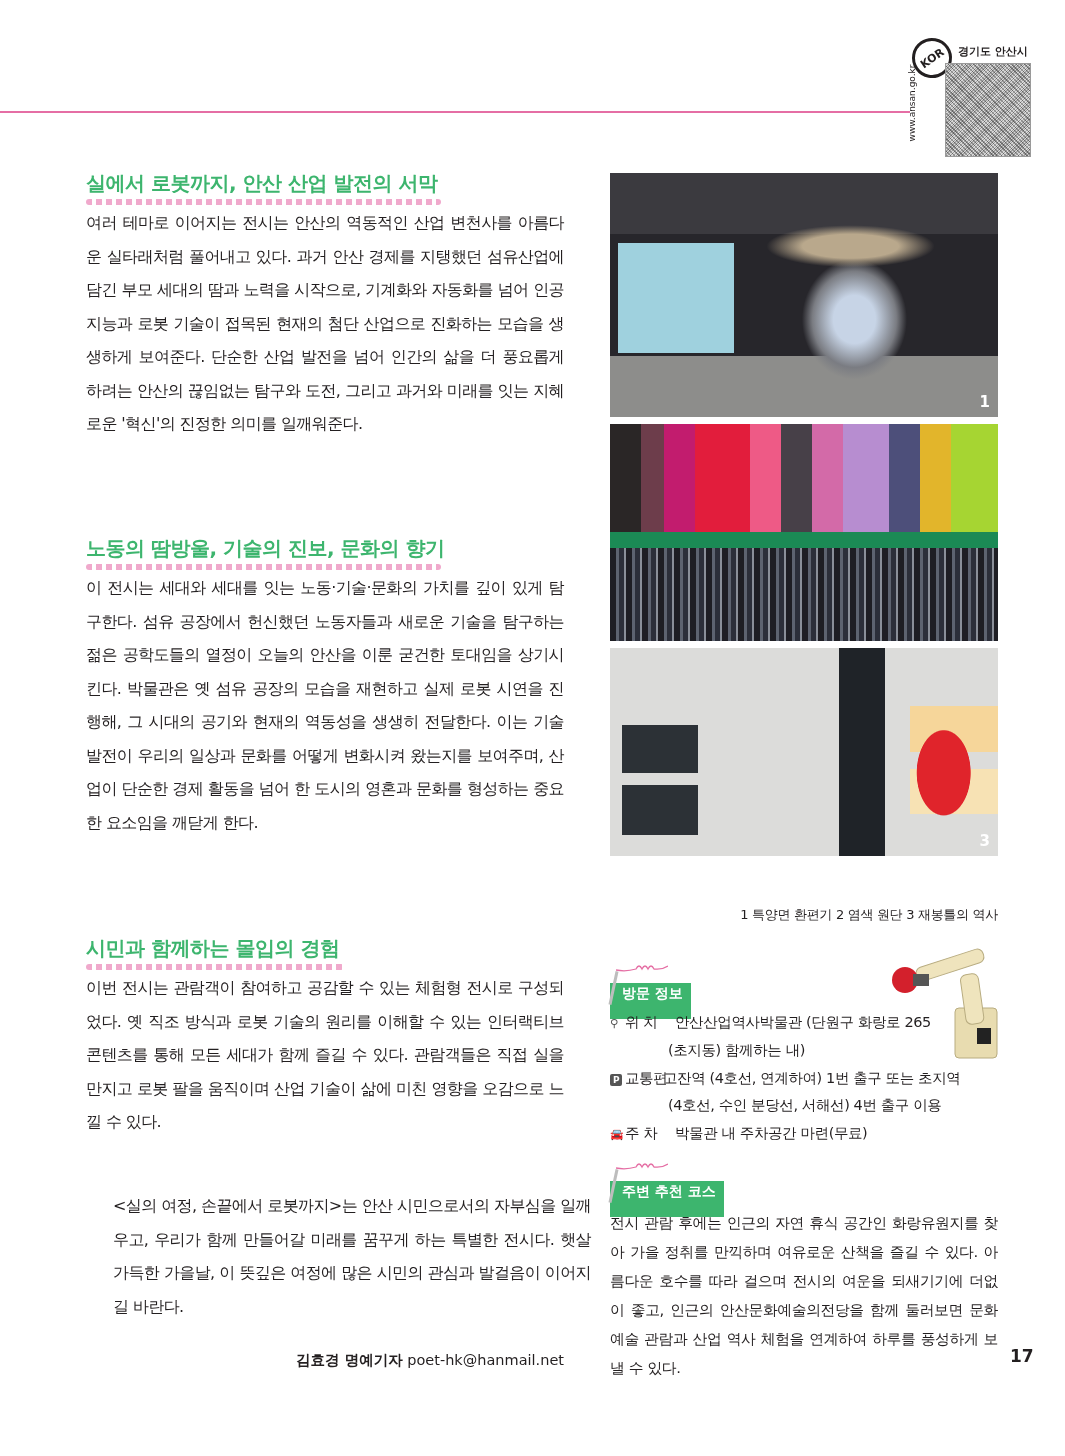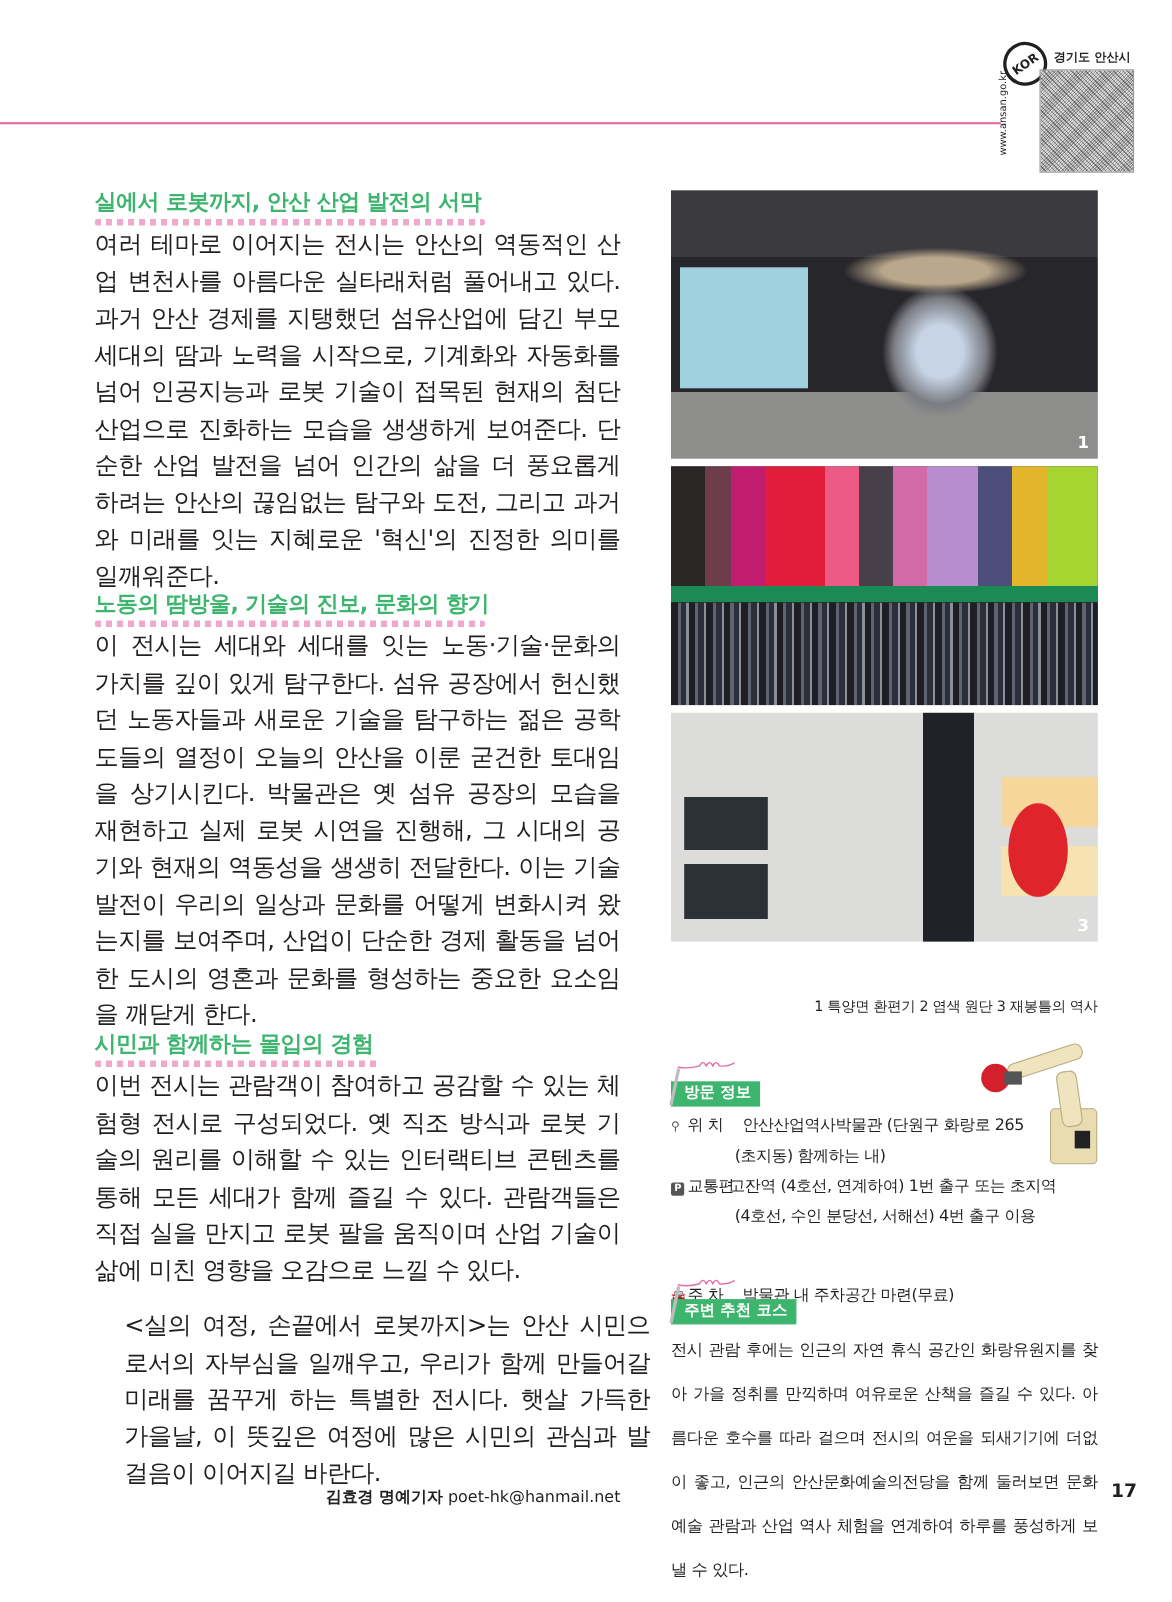--- a/index.html
+++ b/index.html
@@ -17,21 +17,21 @@
                repeating-linear-gradient(45deg, #8a8a8a 0 1px, #d8d8d8 1px 3px),
                repeating-linear-gradient(-45deg, #bdbdbd 0 1px, transparent 1px 2px);
              background-blend-mode:multiply; border:1px solid #9a9a9a; }
 
   .left-col { position:absolute; left:86px; top:0; width:478px; }
   .section-title { position:absolute; left:0; font-size:20px; font-weight:bold; color:#3db56e; white-space:nowrap; letter-spacing:-0.5px; }
   .wavy { position:absolute; left:0; height:6px;
           background:
             repeating-linear-gradient(90deg, #f0a9cc 0 6px, transparent 6px 10px);
           border-radius:3px; }
-  .para { position:absolute; left:0; width:478px; font-size:22px; line-height:33.5px; text-align:justify;
+  .para { position:absolute; left:0; width:478px; font-size:16px; line-height:33.5px; text-align:justify;
           letter-spacing:-0.6px; color:#231f20; }
   .byline { position:absolute; left:0; width:478px; top:1351px; text-align:right; font-size:14.5px; color:#231f20; }
   .byline b { font-weight:bold; }
 
   .photo { position:absolute; left:610px; width:388px; overflow:hidden; }
   .photo .num { position:absolute; right:8px; bottom:6px; color:#fff; font-size:15px; font-weight:bold; }
   .p1 { top:173px; height:244px;
         background:
           radial-gradient(ellipse 120px 30px at 62% 30%, #b9a88c 0 40%, transparent 70%),
           radial-gradient(ellipse 70px 80px at 63% 60%, #c7d4e6 0 30%, #7a7c82 60%, transparent 75%),
@@ -46,30 +46,30 @@
                background:repeating-linear-gradient(90deg, #1e1e24 0 6px, #5d6370 6px 9px, #2c2f3a 9px 14px, #8a8f99 14px 16px); }
   .p3 { top:648px; height:208px;
         background:
           radial-gradient(ellipse 38px 60px at 86% 60%, #e0242b 0 70%, transparent 72%),
           linear-gradient(90deg, transparent 0 59%, #1f2328 59% 71%, transparent 71%),
           linear-gradient(180deg, transparent 0 28%, #f6d69a 28% 50%, transparent 50% 58%, #f7e2b4 58% 80%, transparent 80%) 300px 0/100px 100% no-repeat,
           linear-gradient(180deg, transparent 0 37%, #2c3136 37% 60%, transparent 60% 66%, #2c3136 66% 90%, transparent 90%) 12px 0/76px 100% no-repeat,
           #dcdcda; }
   .caption { position:absolute; left:610px; top:906px; width:388px; text-align:right; font-size:13px; color:#231f20; letter-spacing:-0.3px; }
 
-  .info-tag { position:absolute; left:610px; height:23px; padding:0 8px 0 12px; background:#3db56e; color:#fff;
+  .info-tag { position:absolute; left:610px; height:36px; padding:0 8px 0 12px; background:#3db56e; color:#fff;
               font-size:14px; font-weight:bold; line-height:20px; }
   .info-tag::before { content:""; position:absolute; left:2px; top:-12px; width:3px; height:34px; background:#bdbdbd; transform:rotate(12deg); }
   .squiggle { position:absolute; left:616px; width:52px; height:14px; }
   .info-row { position:absolute; left:610px; font-size:14.5px; color:#231f20; white-space:nowrap; letter-spacing:-0.4px; }
   .info-row .ico { display:inline-block; width:12px; font-size:11px; color:#555; margin-right:3px; }
   .info-row .lbl { display:inline-block; width:50px; }
   .info-cont { position:absolute; left:668px; font-size:14.5px; color:#231f20; white-space:nowrap; letter-spacing:-0.4px; }
   .robot { position:absolute; left:885px; top:938px; width:128px; height:122px; }
-  .course-para { position:absolute; left:610px; top:1208px; width:388px; font-size:14.8px; line-height:40px; text-align:justify; letter-spacing:-0.4px; }
+  .course-para { position:absolute; left:610px; top:1208px; width:388px; font-size:14.8px; line-height:29px; text-align:justify; letter-spacing:-0.4px; }
   .page-num { position:absolute; left:1010px; top:1346px; font-size:17px; font-weight:bold; color:#231f20; }
 </style>
 </head>
 <body>
 
 <div class="top-rule"></div>
 
 <div class="qr-block">
   <div class="kor-badge">KOR</div>
   <div class="qr-city">경기도 안산시</div>
@@ -126,21 +126,21 @@
 <div class="info-row" style="top:1013px;">
   <span class="ico">⚲</span><span class="lbl">위   치</span><span>안산산업역사박물관 (단원구 화랑로 265</span>
 </div>
 <div class="info-cont" style="top:1041px;">(초지동) 함께하는 내)</div>
 
 <div class="info-row" style="top:1069px;">
   <span class="ico" style="background:#555;color:#fff;border-radius:2px;text-align:center;font-weight:bold;font-size:9px;line-height:12px;height:12px;">P</span><span class="lbl" style="width:38px;">교통편</span><span>고잔역 (4호선, 연계하여) 1번 출구 또는 초지역</span>
 </div>
 <div class="info-cont" style="top:1096px;">(4호선, 수인 분당선, 서해선) 4번 출구 이용</div>
 
-<div class="info-row" style="top:1168px;">
+<div class="info-row" style="top:1124px;">
   <span class="ico">🚘</span><span class="lbl">주   차</span><span>박물관 내 주차공간 마련(무료)</span>
 </div>
 
 <svg class="squiggle" style="top:1158px;" viewBox="0 0 52 14">
   <path d="M0 10 Q10 12 20 9 q3 -6 6 0 q3 -6 6 0 q3 -6 6 0 Q46 10 52 6" fill="none" stroke="#e56ea4" stroke-width="1.3"></path>
 </svg>
 <div class="info-tag" style="top:1181px;">주변 추천 코스</div>
 <div class="course-para">전시 관람 후에는 인근의 자연 휴식 공간인 화랑유원지를 찾아 가을 정취를 만끽하며 여유로운 산책을 즐길 수 있다. 아름다운 호수를 따라 걸으며 전시의 여운을 되새기기에 더없이 좋고, 인근의 안산문화예술의전당을 함께 둘러보면 문화예술 관람과 산업 역사 체험을 연계하여 하루를 풍성하게 보낼 수 있다.</div>
 
 <div class="page-num">17</div>

